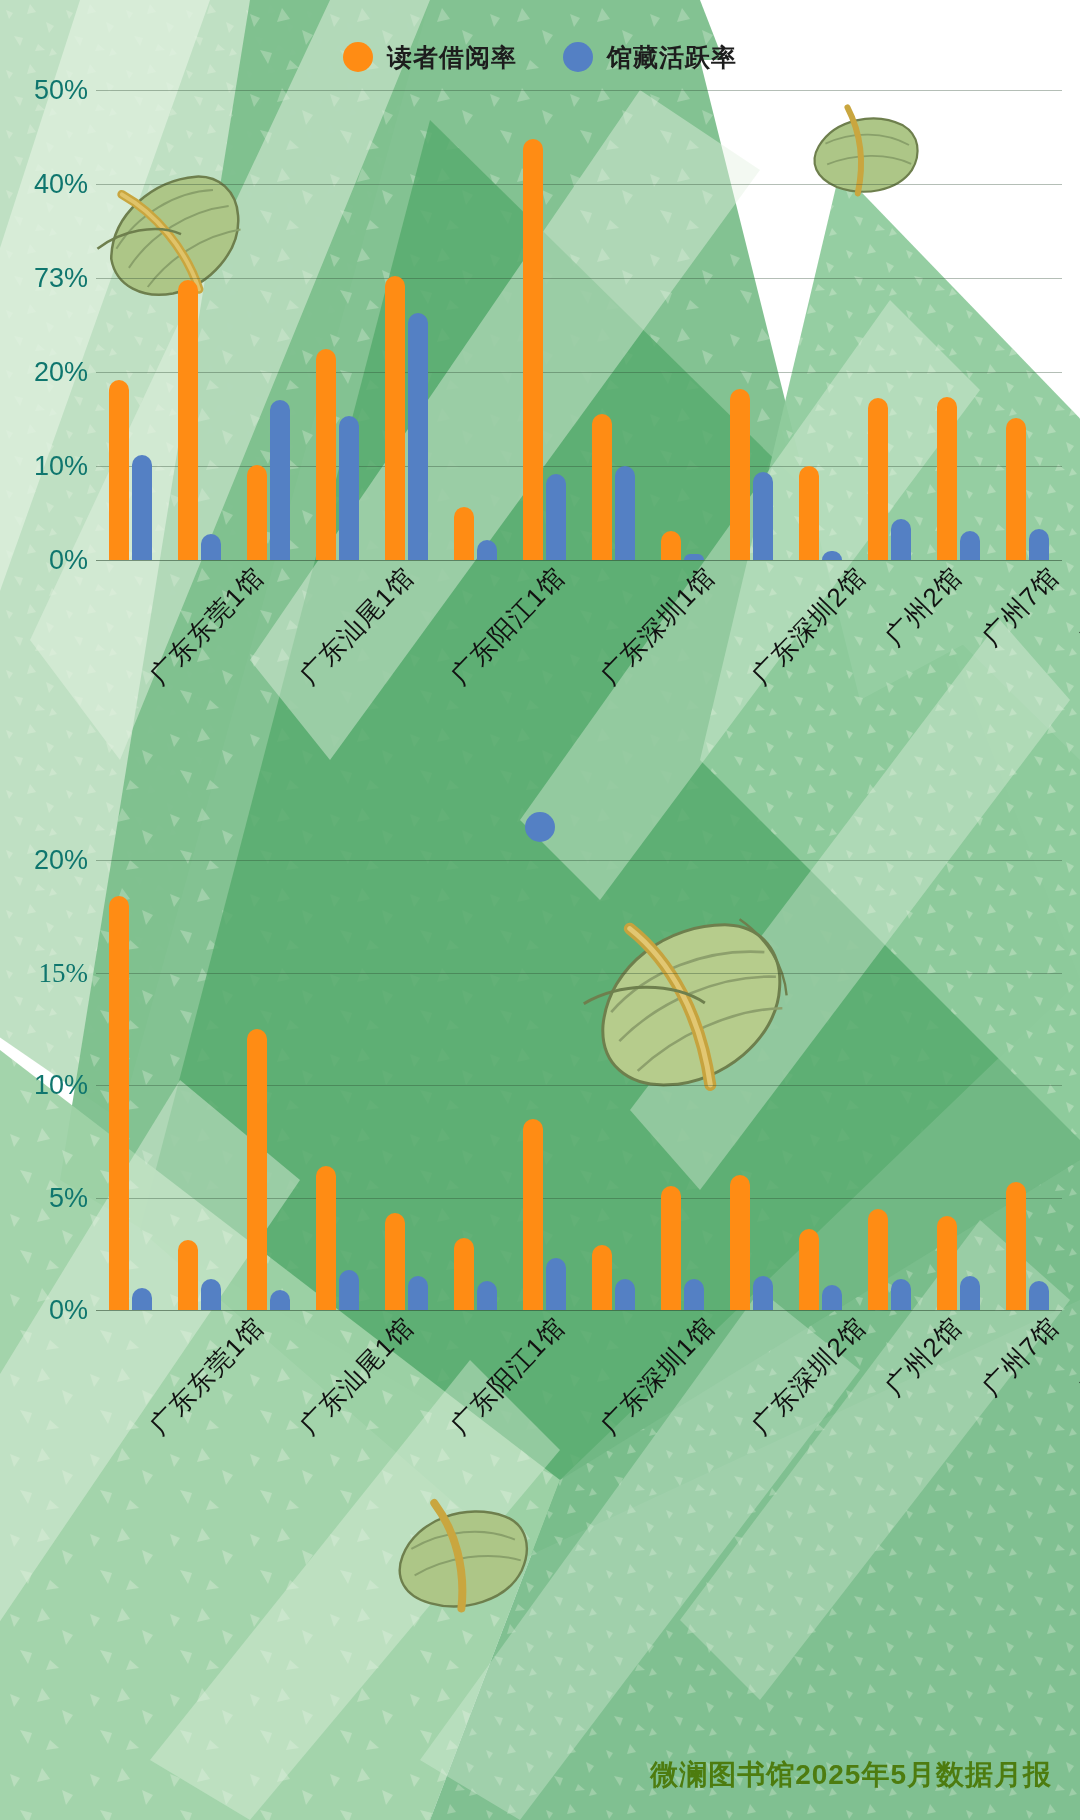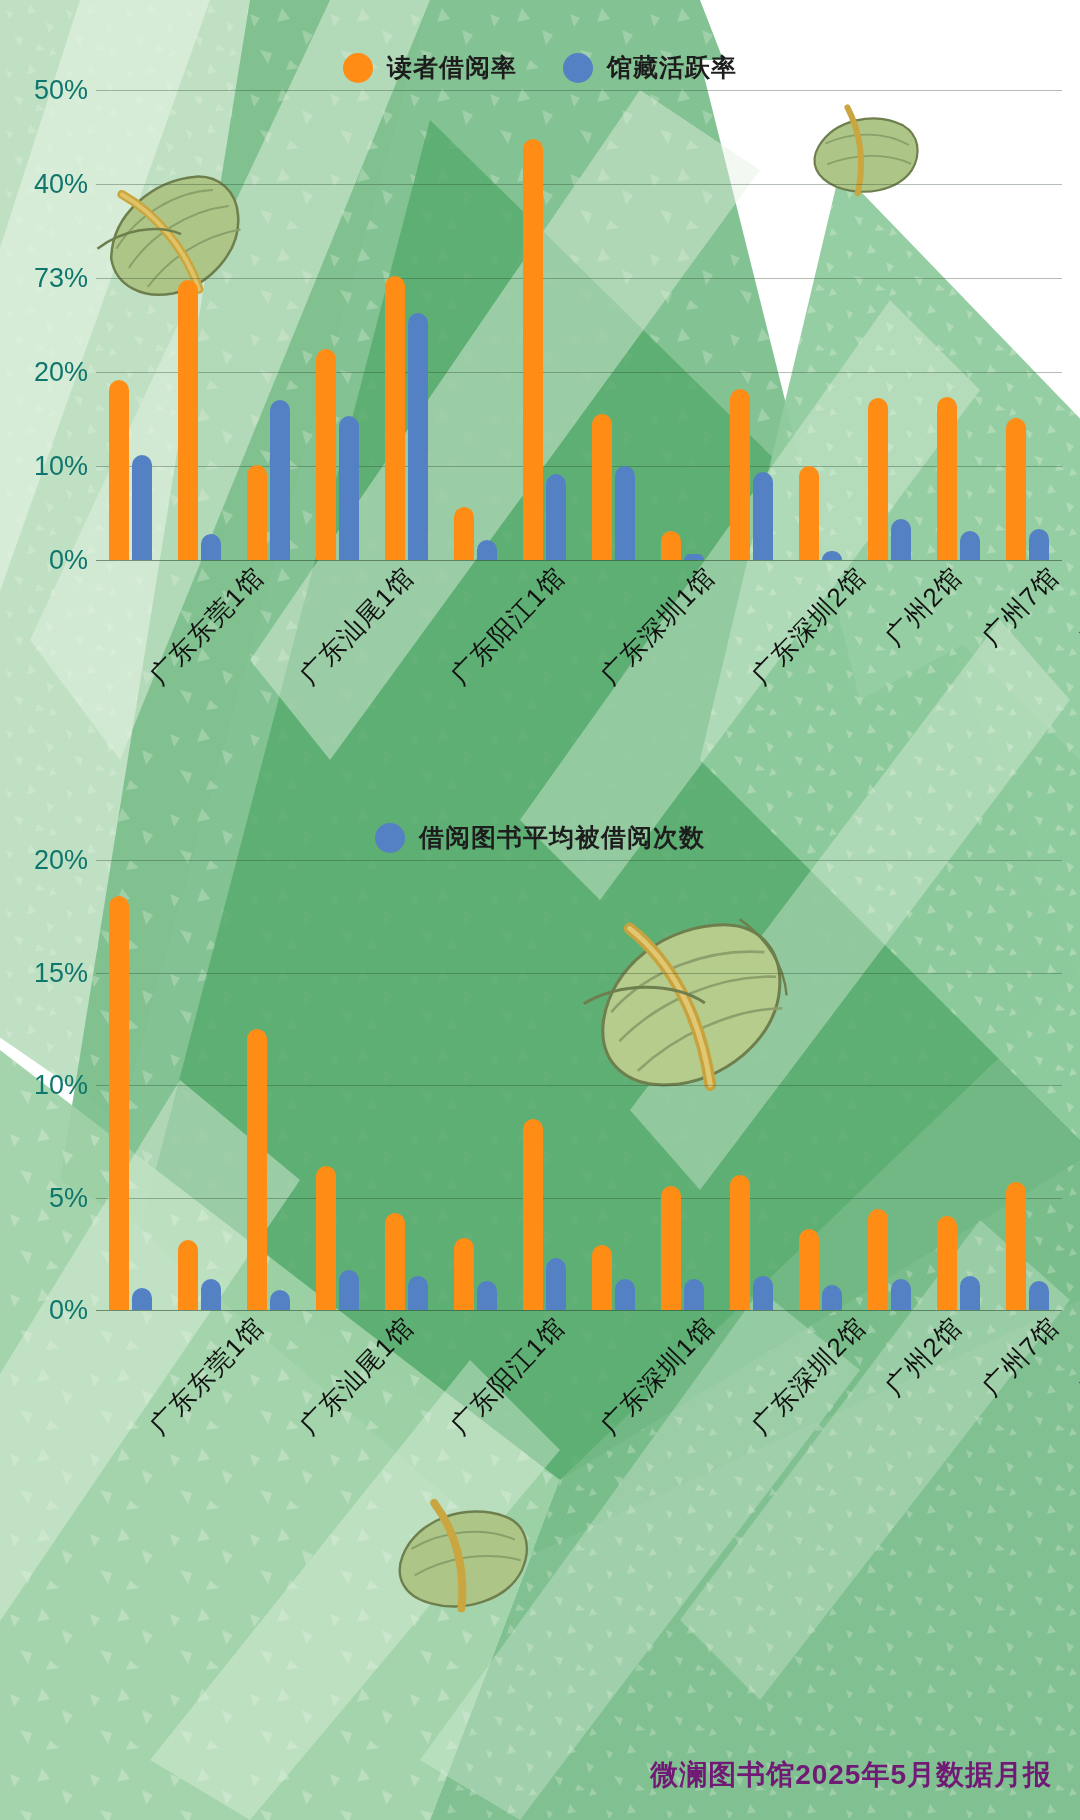--- a/index.html
+++ b/index.html
@@ -18,21 +18,21 @@
 
   
   .bg-layer { position: absolute; inset: 0; pointer-events: none; }
 
   
   .chart-block { position: absolute; left: 0; width: 1080px; }
   #chart1-block { top: 30px;  height: 740px; }
   #chart2-block { top: 800px; height: 740px; }
 
   .legend {
-    display: flex; justify-content: center; align-items: flex-end;
+    display: flex; justify-content: center; align-items: center;
     gap: 46px; height: 54px;
   }
   .legend-item { display: flex; align-items: center; gap: 14px; }
   .legend-dot { width: 30px; height: 30px; border-radius: 50%; display:block; }
   .legend-label {
     font-size: 25px; font-weight: 700; color: #1d1d1d;
     white-space: nowrap; letter-spacing: 1px;
   }
 
   .plot-wrap { position: relative; }
@@ -84,21 +84,21 @@
     letter-spacing: 1px;
   }
 
   
   .zongzi { position: absolute; }
   .zongzi svg { display: block; }
 
   
   #footer {
     position: absolute; right: 28px; bottom: 26px;
-    font-size: 28px; font-weight: 700; color: #701a75;
+    font-size: 28px; font-weight: 700; color: #4d7c0f;
     letter-spacing: 1px;
   }
 </style>
 </head>
 <body>
 
 <div id="poster">
 
   <div class="bg-layer">
     <svg width="1080" height="1820" viewBox="0 0 1080 1820">
@@ -319,30 +319,29 @@
           </div>
         </div>
     </div>
   </div>
 
   <div class="chart-block" id="chart2-block">
 
     <div class="legend">
       <div class="legend-item">
         <span class="legend-dot" style="background:#5480c4"></span>
-        <span class="legend-label">借阅图书平均被借阅次数</span>
       </div>
     </div>
 
     <div class="plot-wrap" id="chart2-plot">
       <div class="y-axis" id="c2-yaxis">
           <div class="y-tick" style="top: 100%;">0%</div>
           <div class="y-tick" style="top: 75%;">5%</div>
           <div class="y-tick" style="top: 50%;">10%</div>
-          <div class="y-tick" style="top: 25%;">15%</div>
+          <div class="y-tick" style="top: 25%; font-family: Liberation Serif, serif;">15%</div>
           <div class="y-tick" style="top: 0%;">20%</div>
         </div>
       <div class="grid-area" id="c2-grid">
         <div class="gridline base" style="top: 100%;"></div>
           <div class="gridline" style="top: 75%;"></div>
           <div class="gridline" style="top: 50%;"></div>
           <div class="gridline" style="top: 25%;"></div>
           <div class="gridline" style="top: 0%;"></div>
           <div class="bars" id="c2-bars">
             <div class="group">

